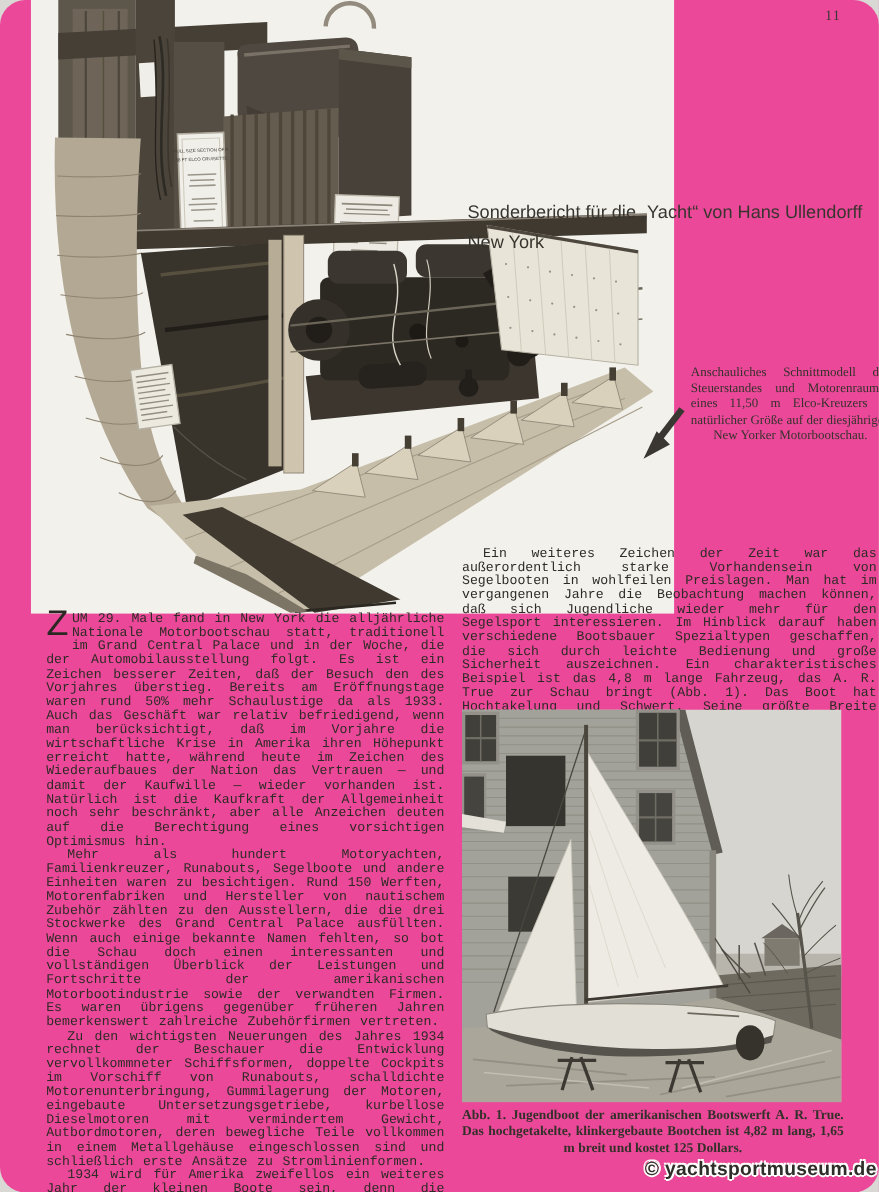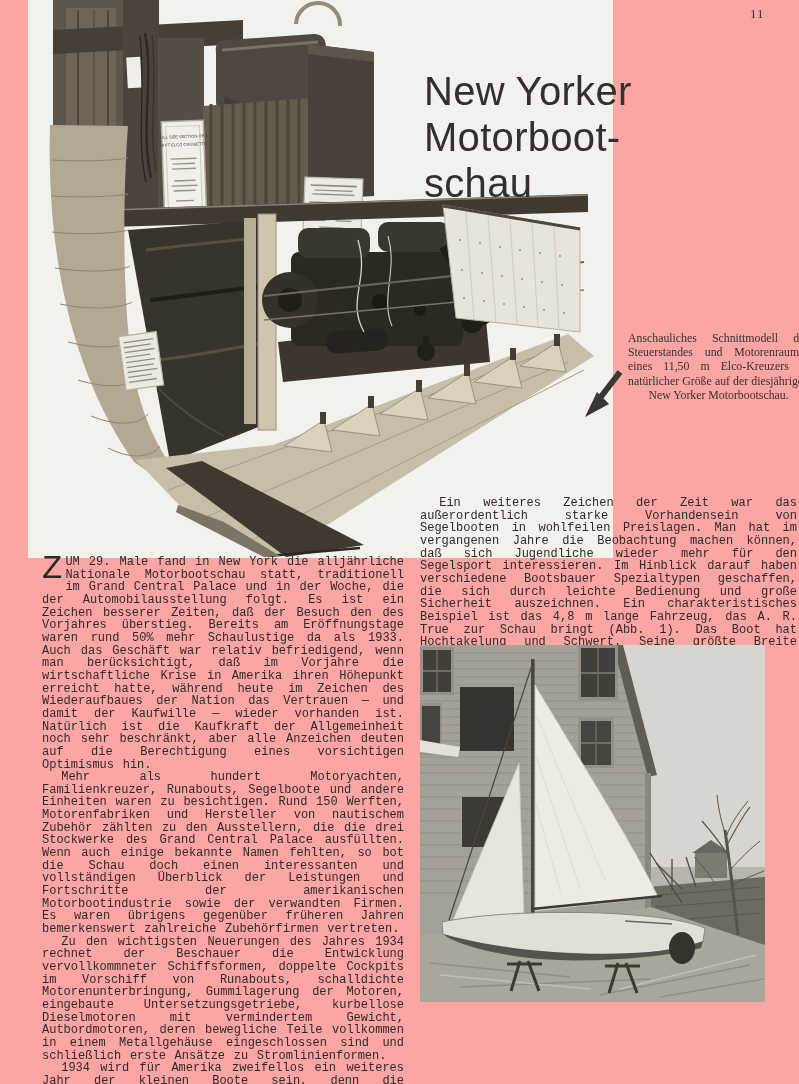--- a/index.html
+++ b/index.html
@@ -1,18 +1,18 @@
 <!DOCTYPE html>
 <html><head>
 <meta charset="utf-8">
 <style>
   html,body{margin:0;padding:0;}
   body{background:#d9d8d4;font-family:"Liberation Serif",serif;}
-  .page{position:relative;width:799px;height:1084px;background:#fca5a5;overflow:hidden;
-        color:#2e2b26;margin:0 auto;}
+  .page{position:relative;width:799px;height:1084px;background:#ec4899;overflow:hidden;
+        color:#2e2b26;margin:0 auto;border-radius:23px;}
   .abs{position:absolute;}
   
   .page-number{left:750px;top:6px;font-size:13px;letter-spacing:1px;color:#3a3733;}
   .title{left:424px;top:68px;width:372px;font-family:"Liberation Sans",sans-serif;
          font-size:40px;line-height:46px;color:#33302b;letter-spacing:.3px;font-weight:400;margin:0;}
   .subtitle{left:425px;top:180px;width:372px;font-family:"Liberation Sans",sans-serif;
             font-size:16.5px;line-height:27px;color:#38352f;}
   
   .caption-model{left:628px;top:331px;width:181px;font-size:11.8px;line-height:14.2px;
                  text-align:justify;text-align-last:center;color:#35322c;}
@@ -233,21 +233,21 @@
           <rect x="436" y="364" width="6" height="12"></rect>
         <rect x="482" y="348" width="6" height="12"></rect>
           <rect x="526" y="334" width="6" height="12"></rect>
       </g>
       <polygon points="138,468 174,461 336,545 258,557" fill="#3f392f"></polygon>
       <path d="M240,556 L332,548" stroke="#2b2721" stroke-width="2.4"></path>
       <polygon points="150,505 196,522 252,556 236,557 148,512" fill="#7c7464"></polygon>
     </g>
   </svg>
 
-  <h1 class="abs title"><span>New Yorker Motorboot-</span><br><span>schau</span></h1>
+  <div class="abs subtitle"><span>Sonderbericht für die „Yacht“ von Hans Ullendorff</span><br><span>New York</span></div>
 
   <div class="abs caption-model">Anschauliches Schnittmodell des Steuerstandes und Motorenraumes eines 11,50 m Elco-Kreuzers in natürlicher Größe auf der diesjährigen New Yorker Motorbootschau.</div>
   <svg class="abs caption-arrow" viewBox="0 0 44 54">
     <path d="M38 6 L18 32" stroke="#3a3732" stroke-width="6" fill="none"></path>
     <polygon points="3,51 27,38 15,26" fill="#3a3732"></polygon>
   </svg>
 
   <div class="abs bodytext col-left">
     <p class="p-first"><span class="dropcap">Z</span><span>UM 29. Male fand in New York die alljährliche Nationale Motorbootschau statt, traditionell im Grand Central Palace und in der Woche, die der Automobilausstellung folgt. Es ist ein Zeichen besserer Zeiten, daß der Besuch den des Vorjahres überstieg. Bereits am Eröffnungstage waren rund 50% mehr Schaulustige da als 1933. Auch das Geschäft war relativ befriedigend, wenn man berücksichtigt, daß im Vorjahre die wirtschaftliche Krise in Amerika ihren Höhepunkt erreicht hatte, während heute im Zeichen des Wiederaufbaues der Nation das Vertrauen — und damit der Kaufwille — wieder vorhanden ist. Natürlich ist die Kaufkraft der Allgemeinheit noch sehr beschränkt, aber alle Anzeichen deuten auf die Berechtigung eines vorsichtigen Optimismus hin.</span></p>
     <p>Mehr als hundert Motoryachten, Familienkreuzer, Runabouts, Segelboote und andere Einheiten waren zu besichtigen. Rund 150 Werften, Motorenfabriken und Hersteller von nautischem Zubehör zählten zu den Ausstellern, die die drei Stockwerke des Grand Central Palace ausfüllten. Wenn auch einige bekannte Namen fehlten, so bot die Schau doch einen interessanten und vollständigen Überblick der Leistungen und Fortschritte der amerikanischen Motorbootindustrie sowie der verwandten Firmen. Es waren übrigens gegenüber früheren Jahren bemerkenswert zahlreiche Zubehörfirmen vertreten.</p>
@@ -376,15 +376,17 @@
           <line x1="108" y1="316" x2="119" y2="346"></line>
         <line x1="87" y1="319" x2="122" y2="319"></line>
         <line x1="198" y1="318" x2="189" y2="348"></line>
           <line x1="206" y1="318" x2="217" y2="348"></line>
         <line x1="185" y1="321" x2="220" y2="321"></line>
       </g>
       <line x1="230" y1="208" x2="262" y2="258" stroke="#4a473f" stroke-width="1.2"></line>
     </g>
   </svg>
 
-
+  <div class="abs caption-fig">Abb. 1.  Jugendboot der amerikanischen Bootswerft A. R. True. Das hochgetakelte, klinkergebaute Bootchen ist 4,82 m lang, 1,65 m breit und kostet 125 Dollars.</div>
+
+  <div class="abs watermark">© yachtsportmuseum.de</div>
 
 </div>
 
 </body></html>

